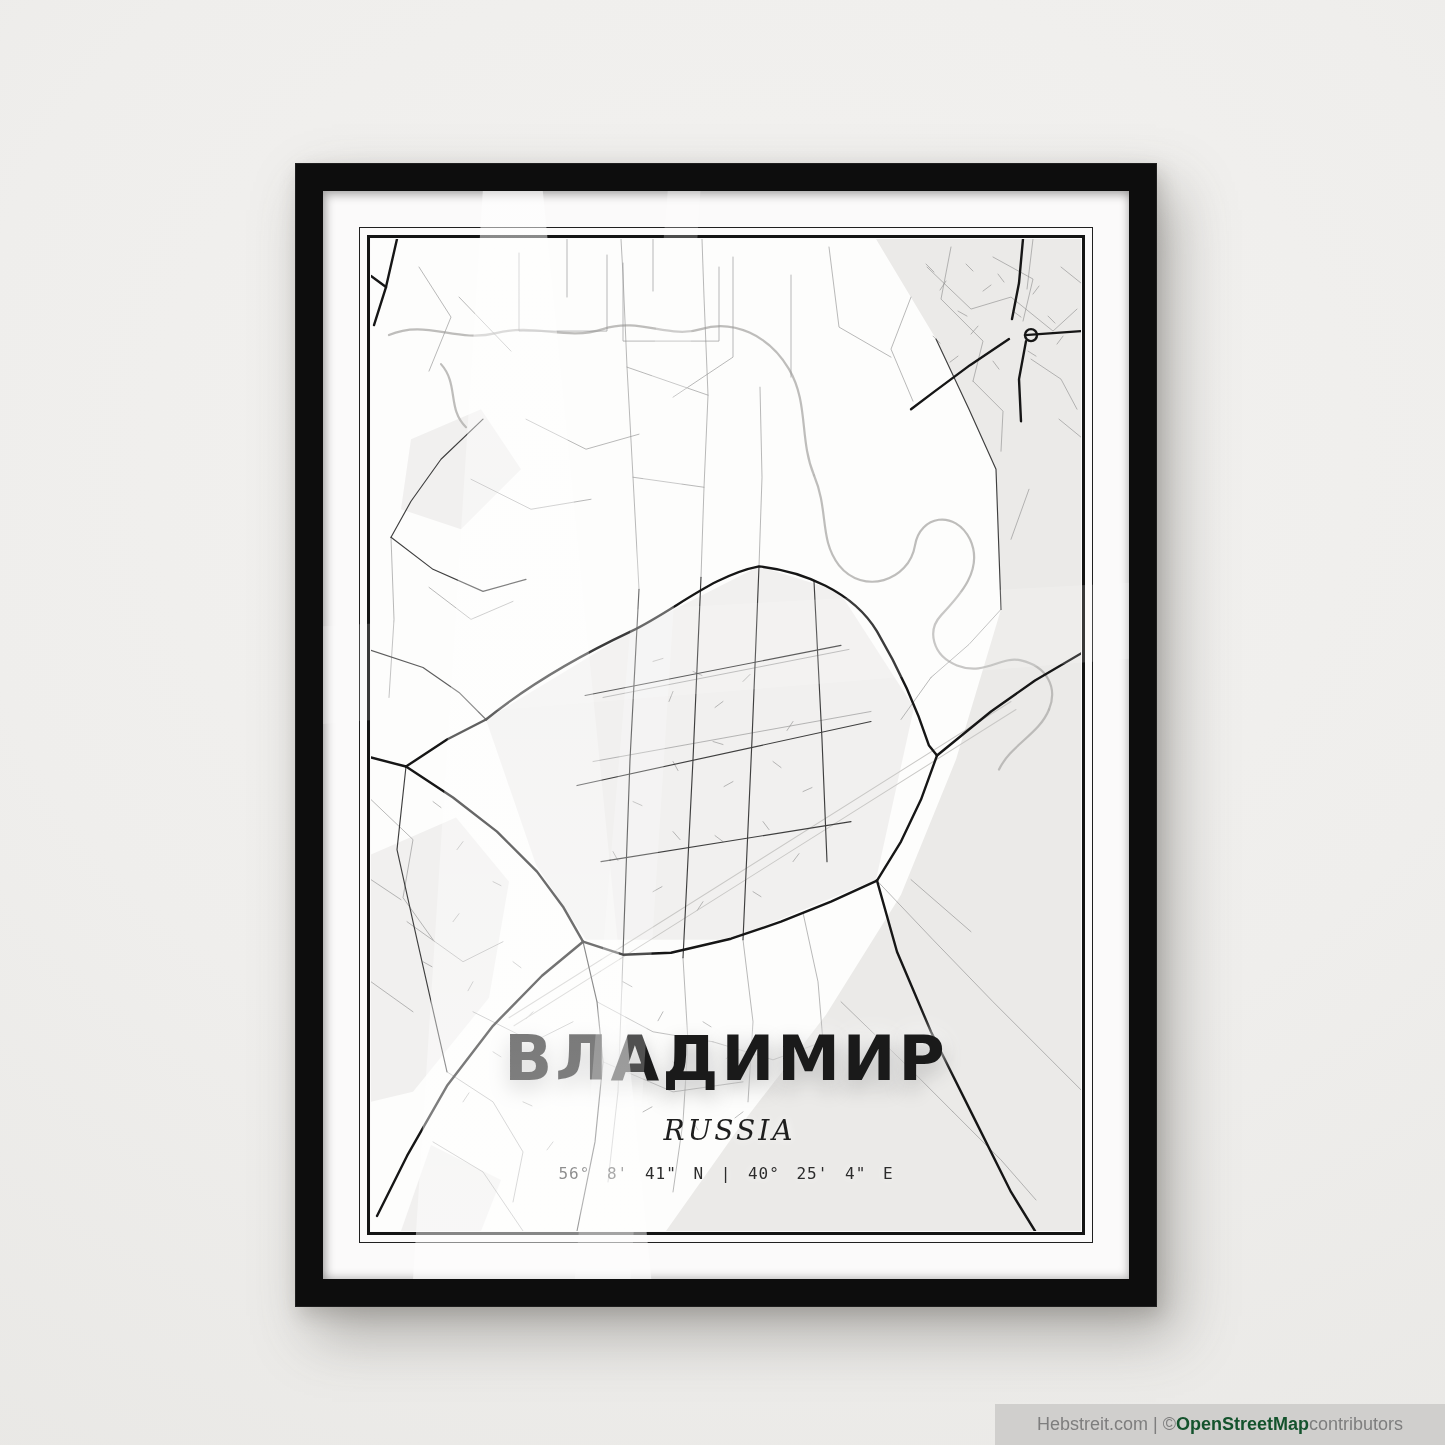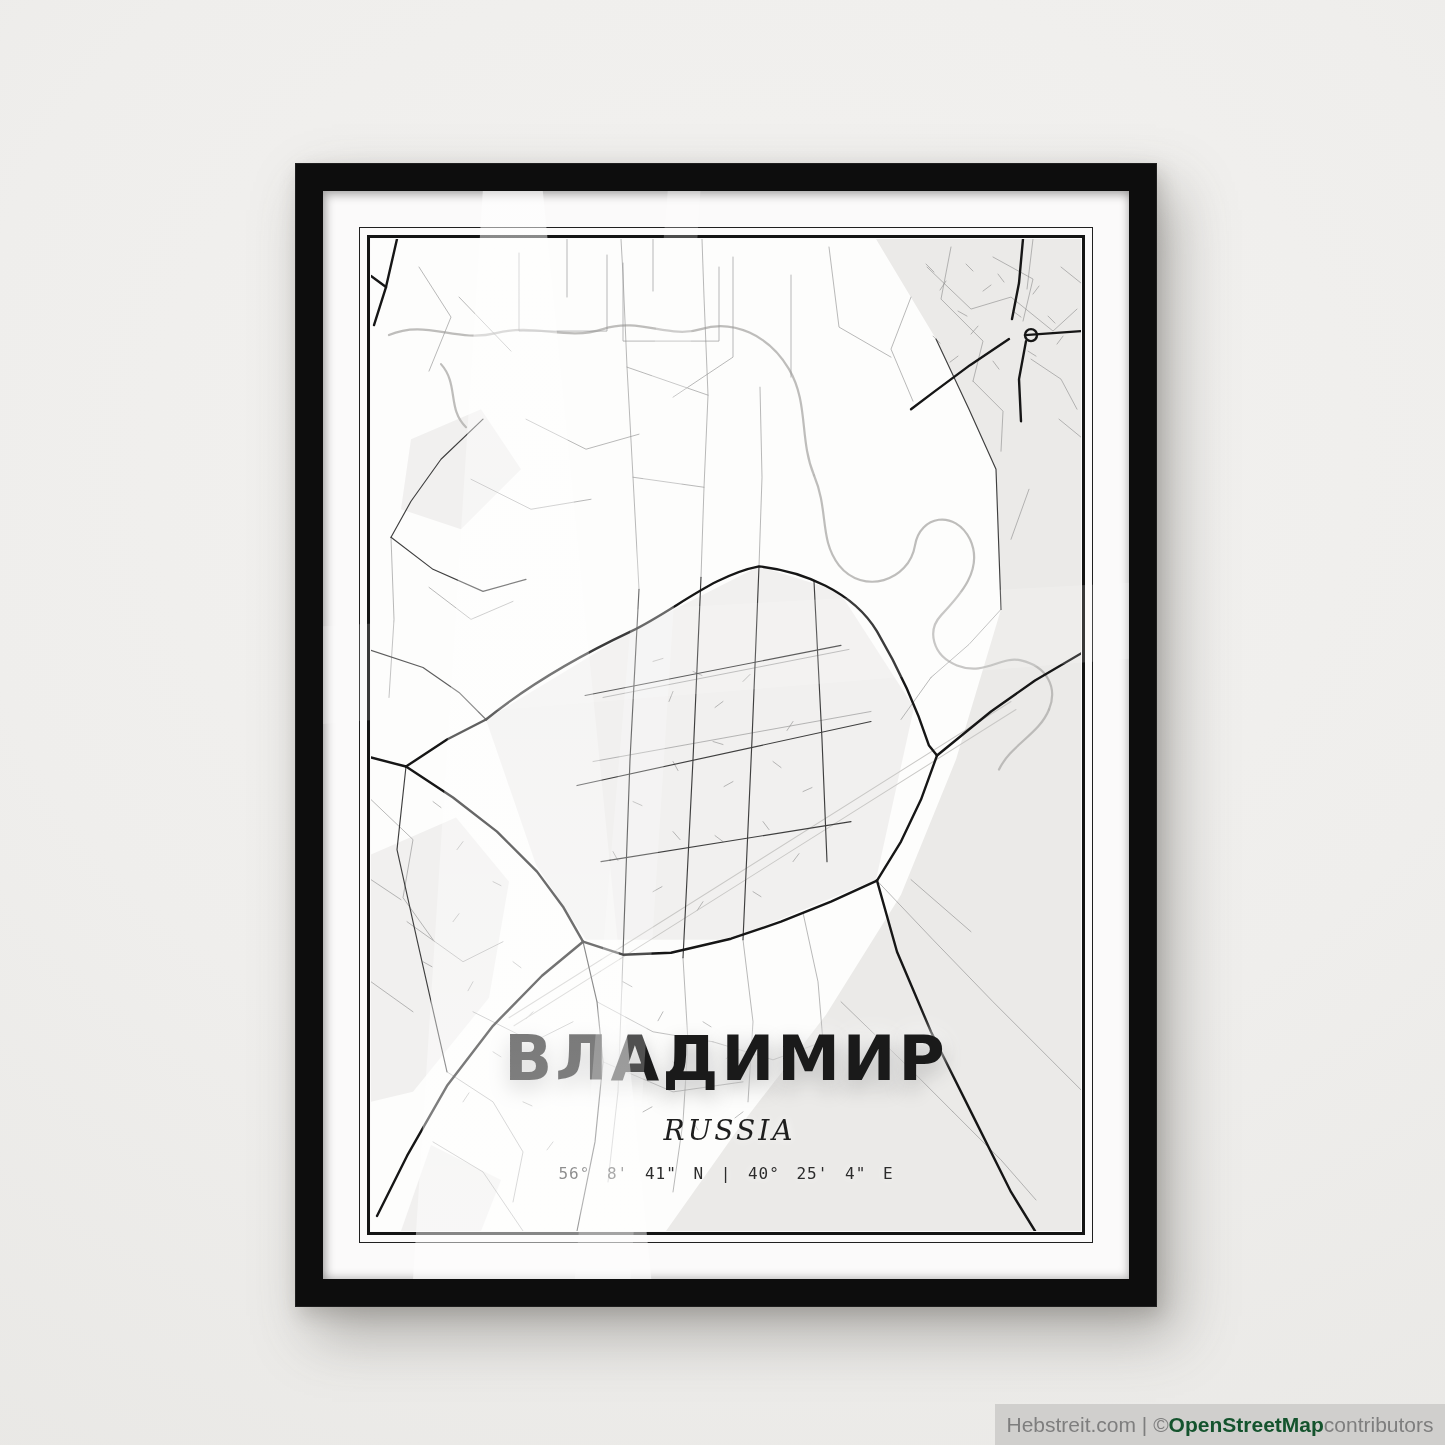--- a/index.html
+++ b/index.html
@@ -44,21 +44,21 @@
            background:linear-gradient(180deg, rgba(255,255,255,.52) 0%, rgba(255,255,255,.30) 45%, rgba(255,255,255,.50) 100%);}
   .glare-b{clip-path:polygon(43% -2%, 47% -2%, 38% 102%, 31% 102%);
            background:rgba(255,255,255,.24);}
   .glare-c{clip-path:polygon(0% 40%, 100% 36%, 100% 43%, 0% 49%);
            background:rgba(255,255,255,.16);}
 
   
   .watermark{position:absolute;right:0;bottom:0;width:450px;height:41px;
              background:rgba(206,205,203,.94);color:#7e7e7e;
              display:flex;align-items:center;justify-content:center;
-             font-size:21px;white-space:nowrap;}
+             font-size:18px;white-space:nowrap;}
   .watermark b{font-weight:700;color:#14532d;}
 </style>
 </head>
 <body>
 
 <div class="stage">
 
   <div class="frame">
     <div class="mat">
 

